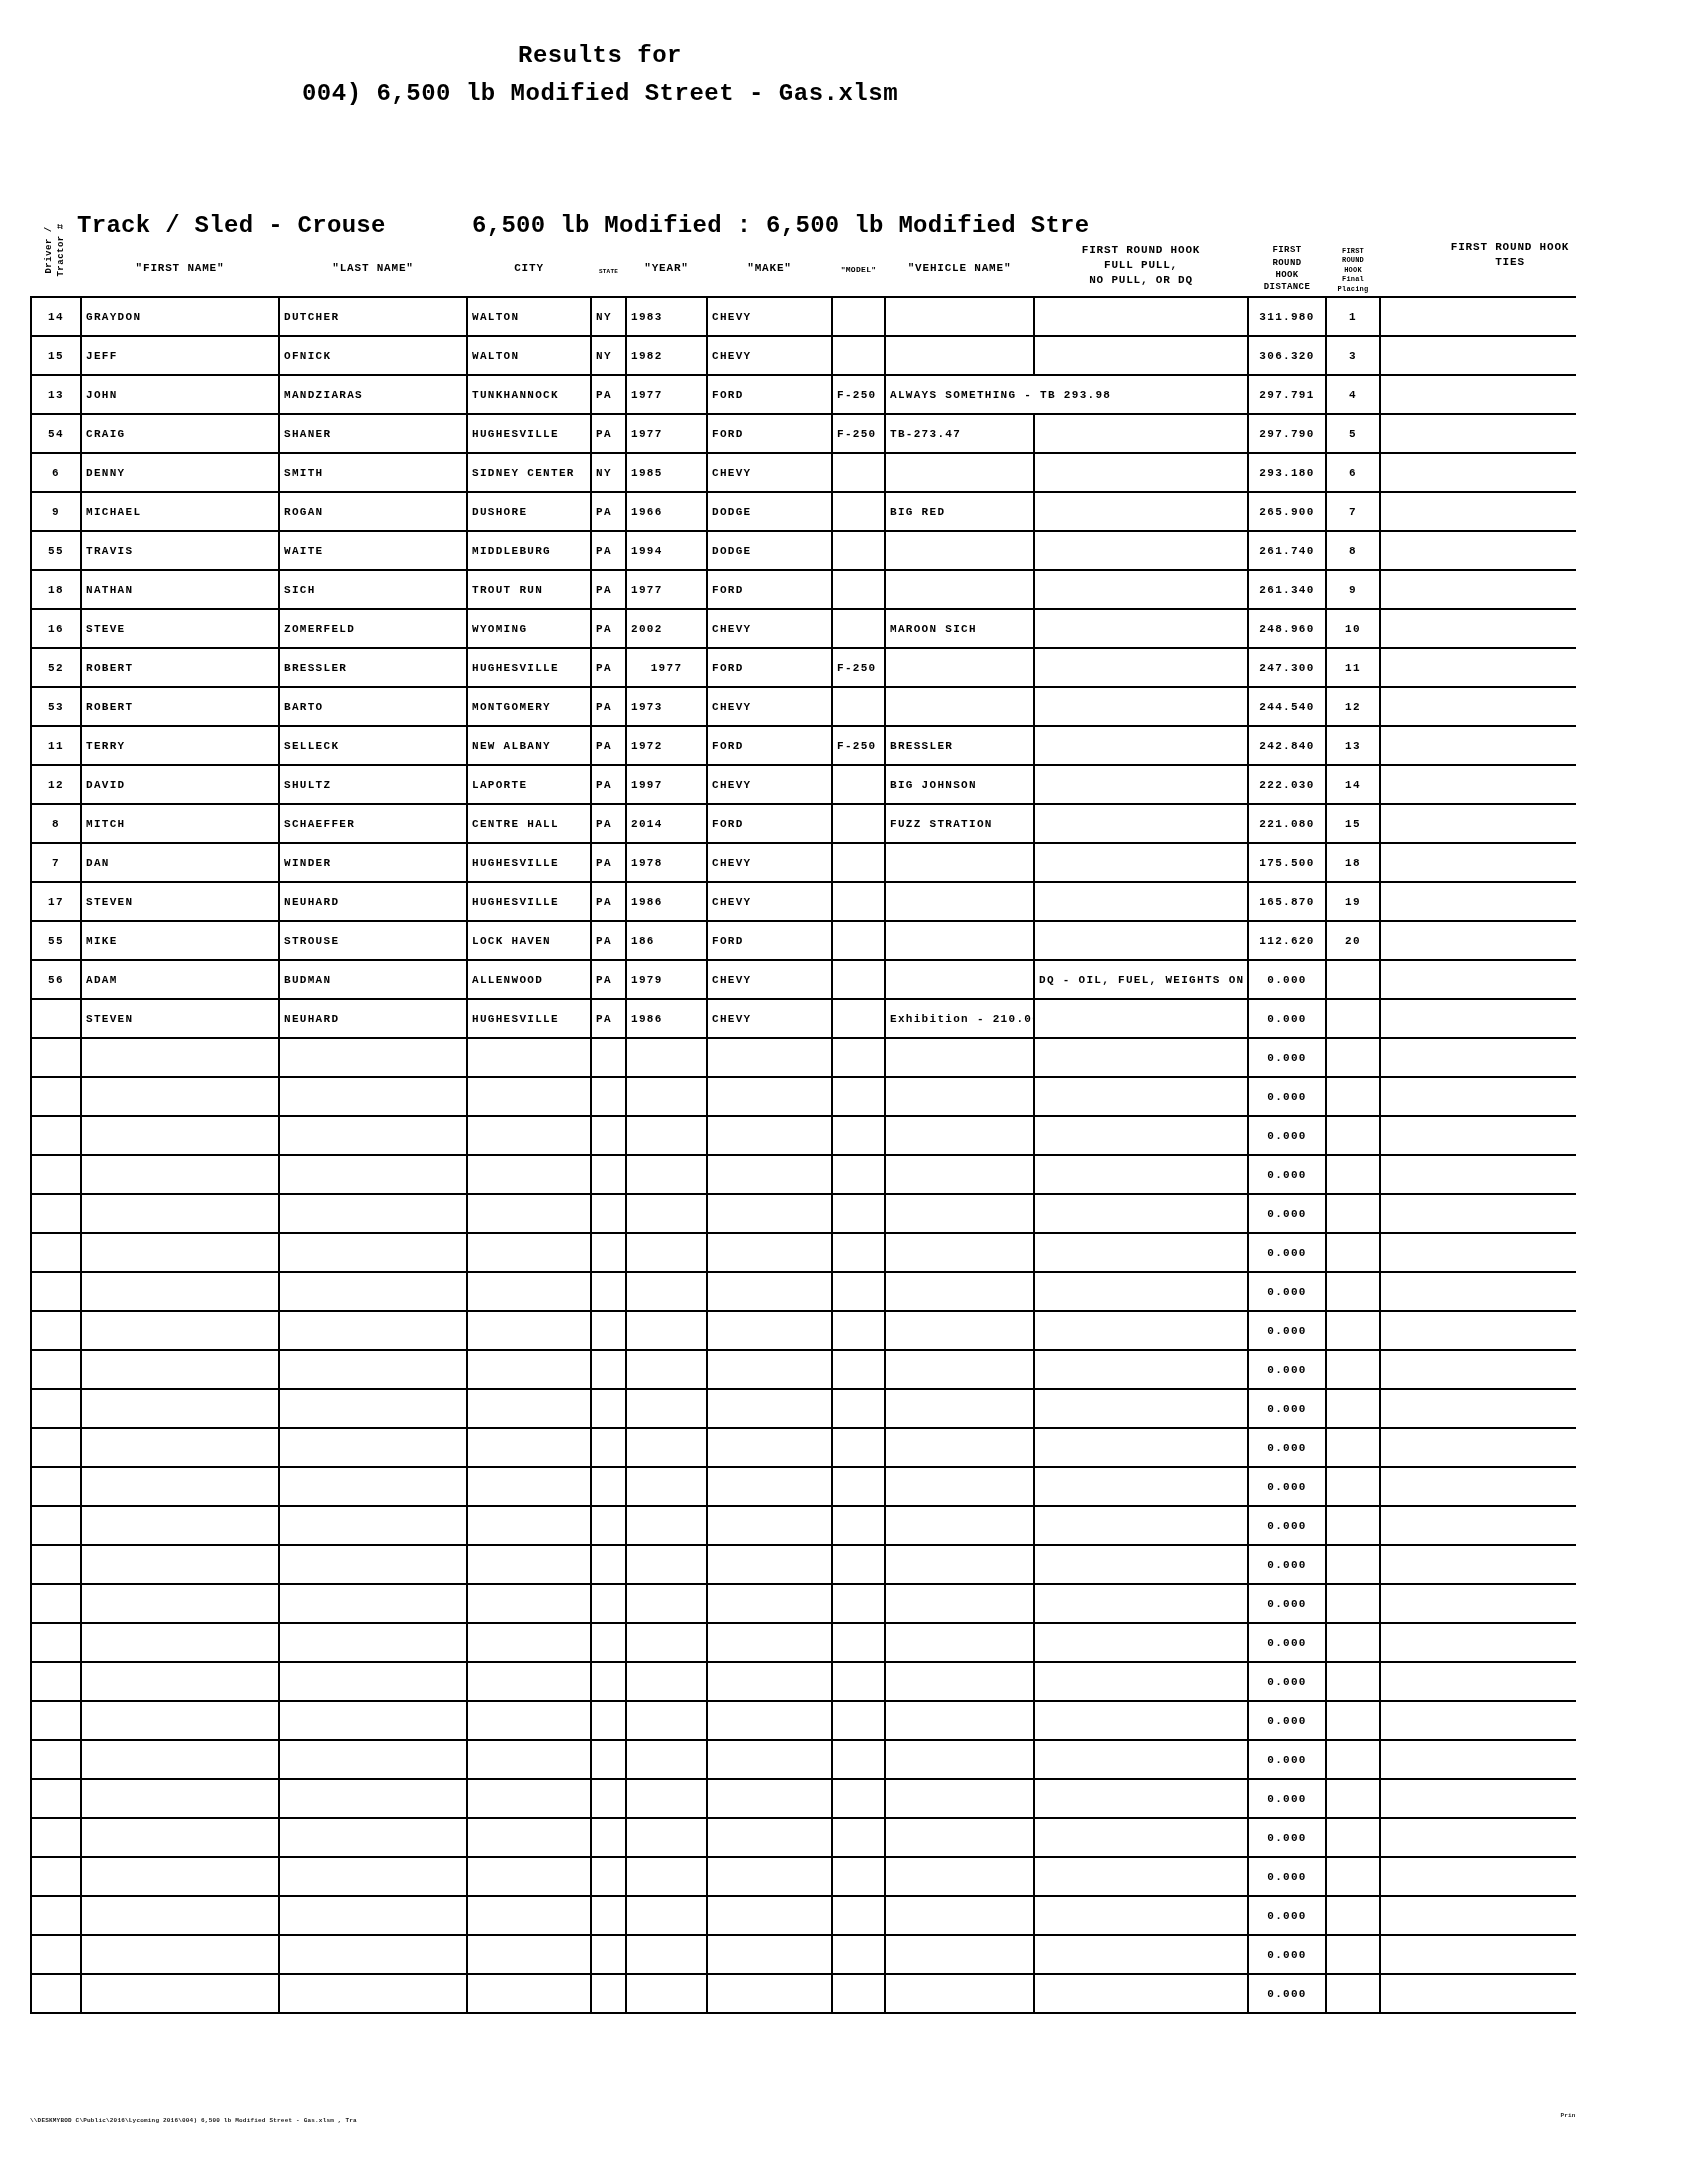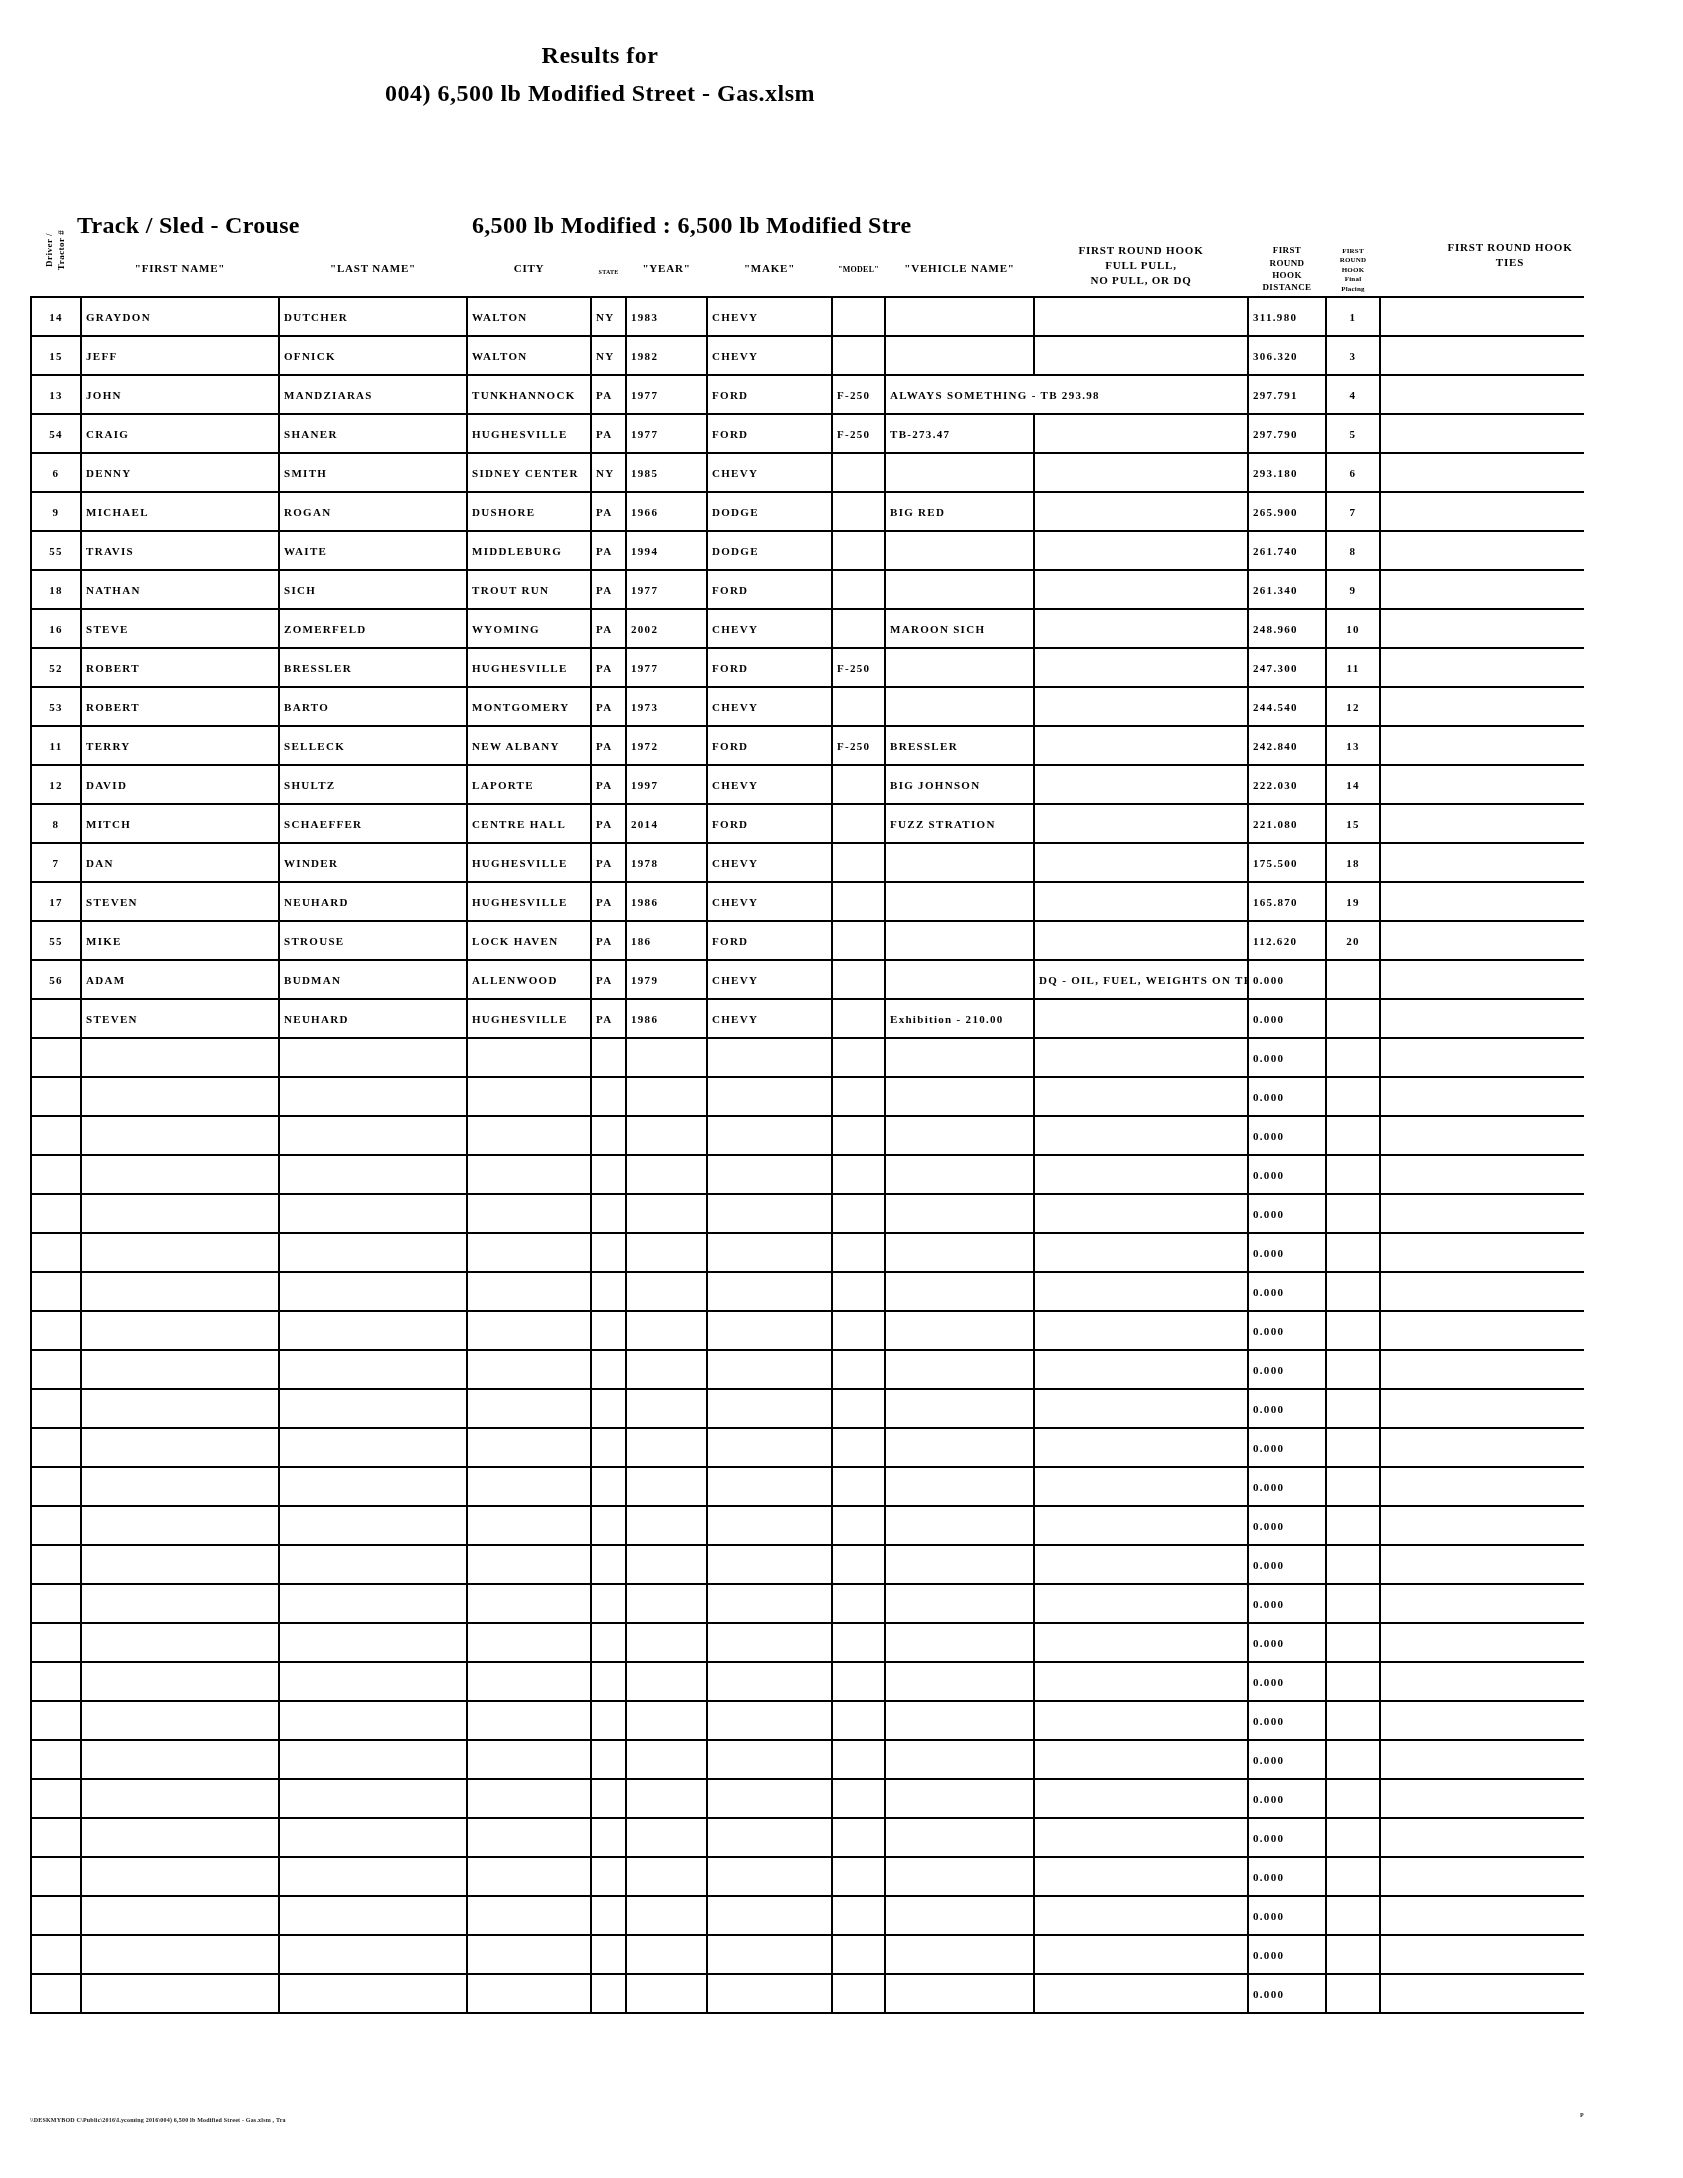--- a/index.html
+++ b/index.html
@@ -1,18 +1,18 @@
 <!DOCTYPE html>
 <html><head>
 <meta charset="utf-8">
 <style>
   html,body{margin:0;padding:0;background:#fff;}
   .page{
     position:relative;width:1576px;height:2178px;background:#fff;color:#000;
-    font-family:Liberation Serif, serif;overflow:hidden;padding-left:8px;
+    font-family:Liberation Mono, monospace;overflow:hidden;
   }
   .title{position:absolute;left:0;width:1200px;text-align:center;font-weight:bold;
     font-size:24px;letter-spacing:0.5px;}
   .title-1{top:42px;}
   .title-2{top:80px;}
   .meta-label{position:absolute;top:212px;font-weight:bold;font-size:24px;letter-spacing:0.3px;}
   .track-label{left:77px;}
   .class-label{left:472px;}
   table.results{
     position:absolute;left:30px;top:204px;width:1609px;
@@ -36,21 +36,21 @@
   th.th-dist{font-size:9px;padding-bottom:3px;letter-spacing:0.4px;}
   th.th-place{font-size:7px;padding-bottom:2px;letter-spacing:0.2px;}
   th.th-hook{padding-bottom:8px;}
   th.th-ties{padding-bottom:26px;}
   tbody td{
     border:2px solid #000;height:37px;vertical-align:middle;
     font-size:11px;font-weight:bold;letter-spacing:1.3px;
     padding:0 4px;overflow:hidden;white-space:nowrap;
   }
   .c-left{text-align:left;}
-  .c-right{text-align:left;}
+  .c-right{text-align:center;}
   .c-center{text-align:center;}
   .footer{position:absolute;font-size:6px;font-weight:bold;color:#222;letter-spacing:0.2px;}
   .footer-left{left:30px;top:2117px;}
   .footer-right{left:1406px;top:2112px;width:238px;text-align:right;}
 </style>
 </head>
 <body>
 
 <div class="page">
 

